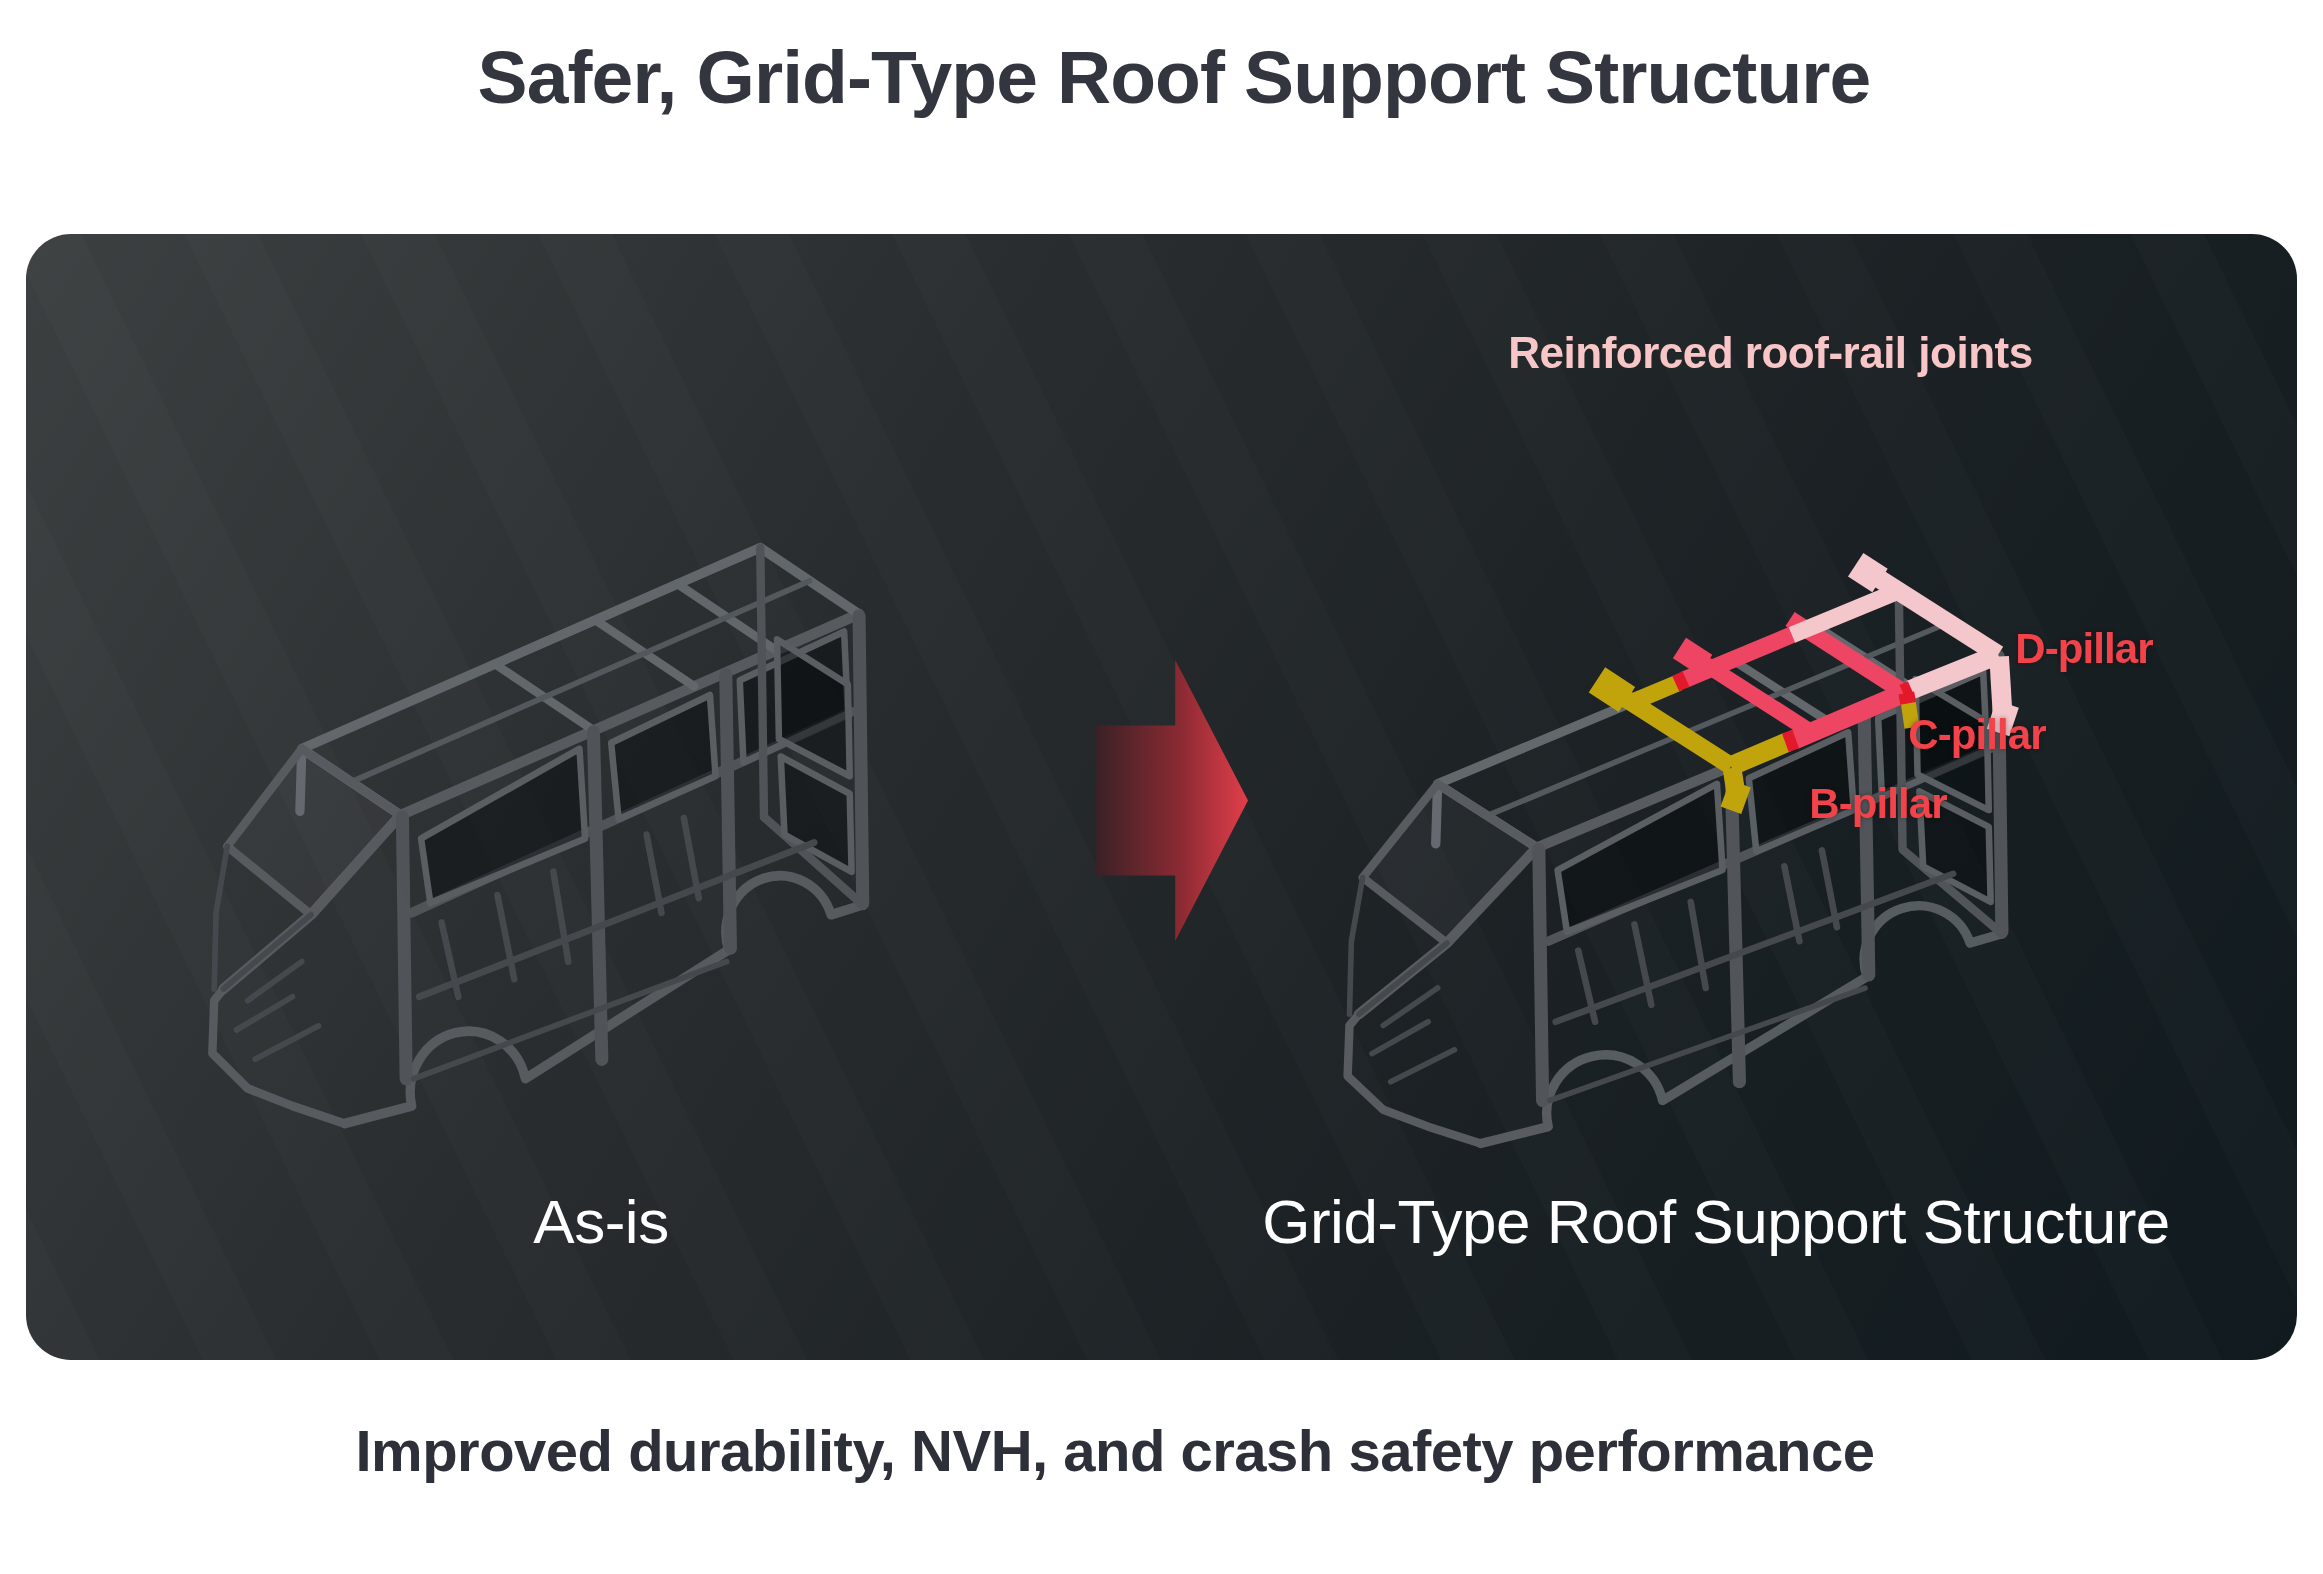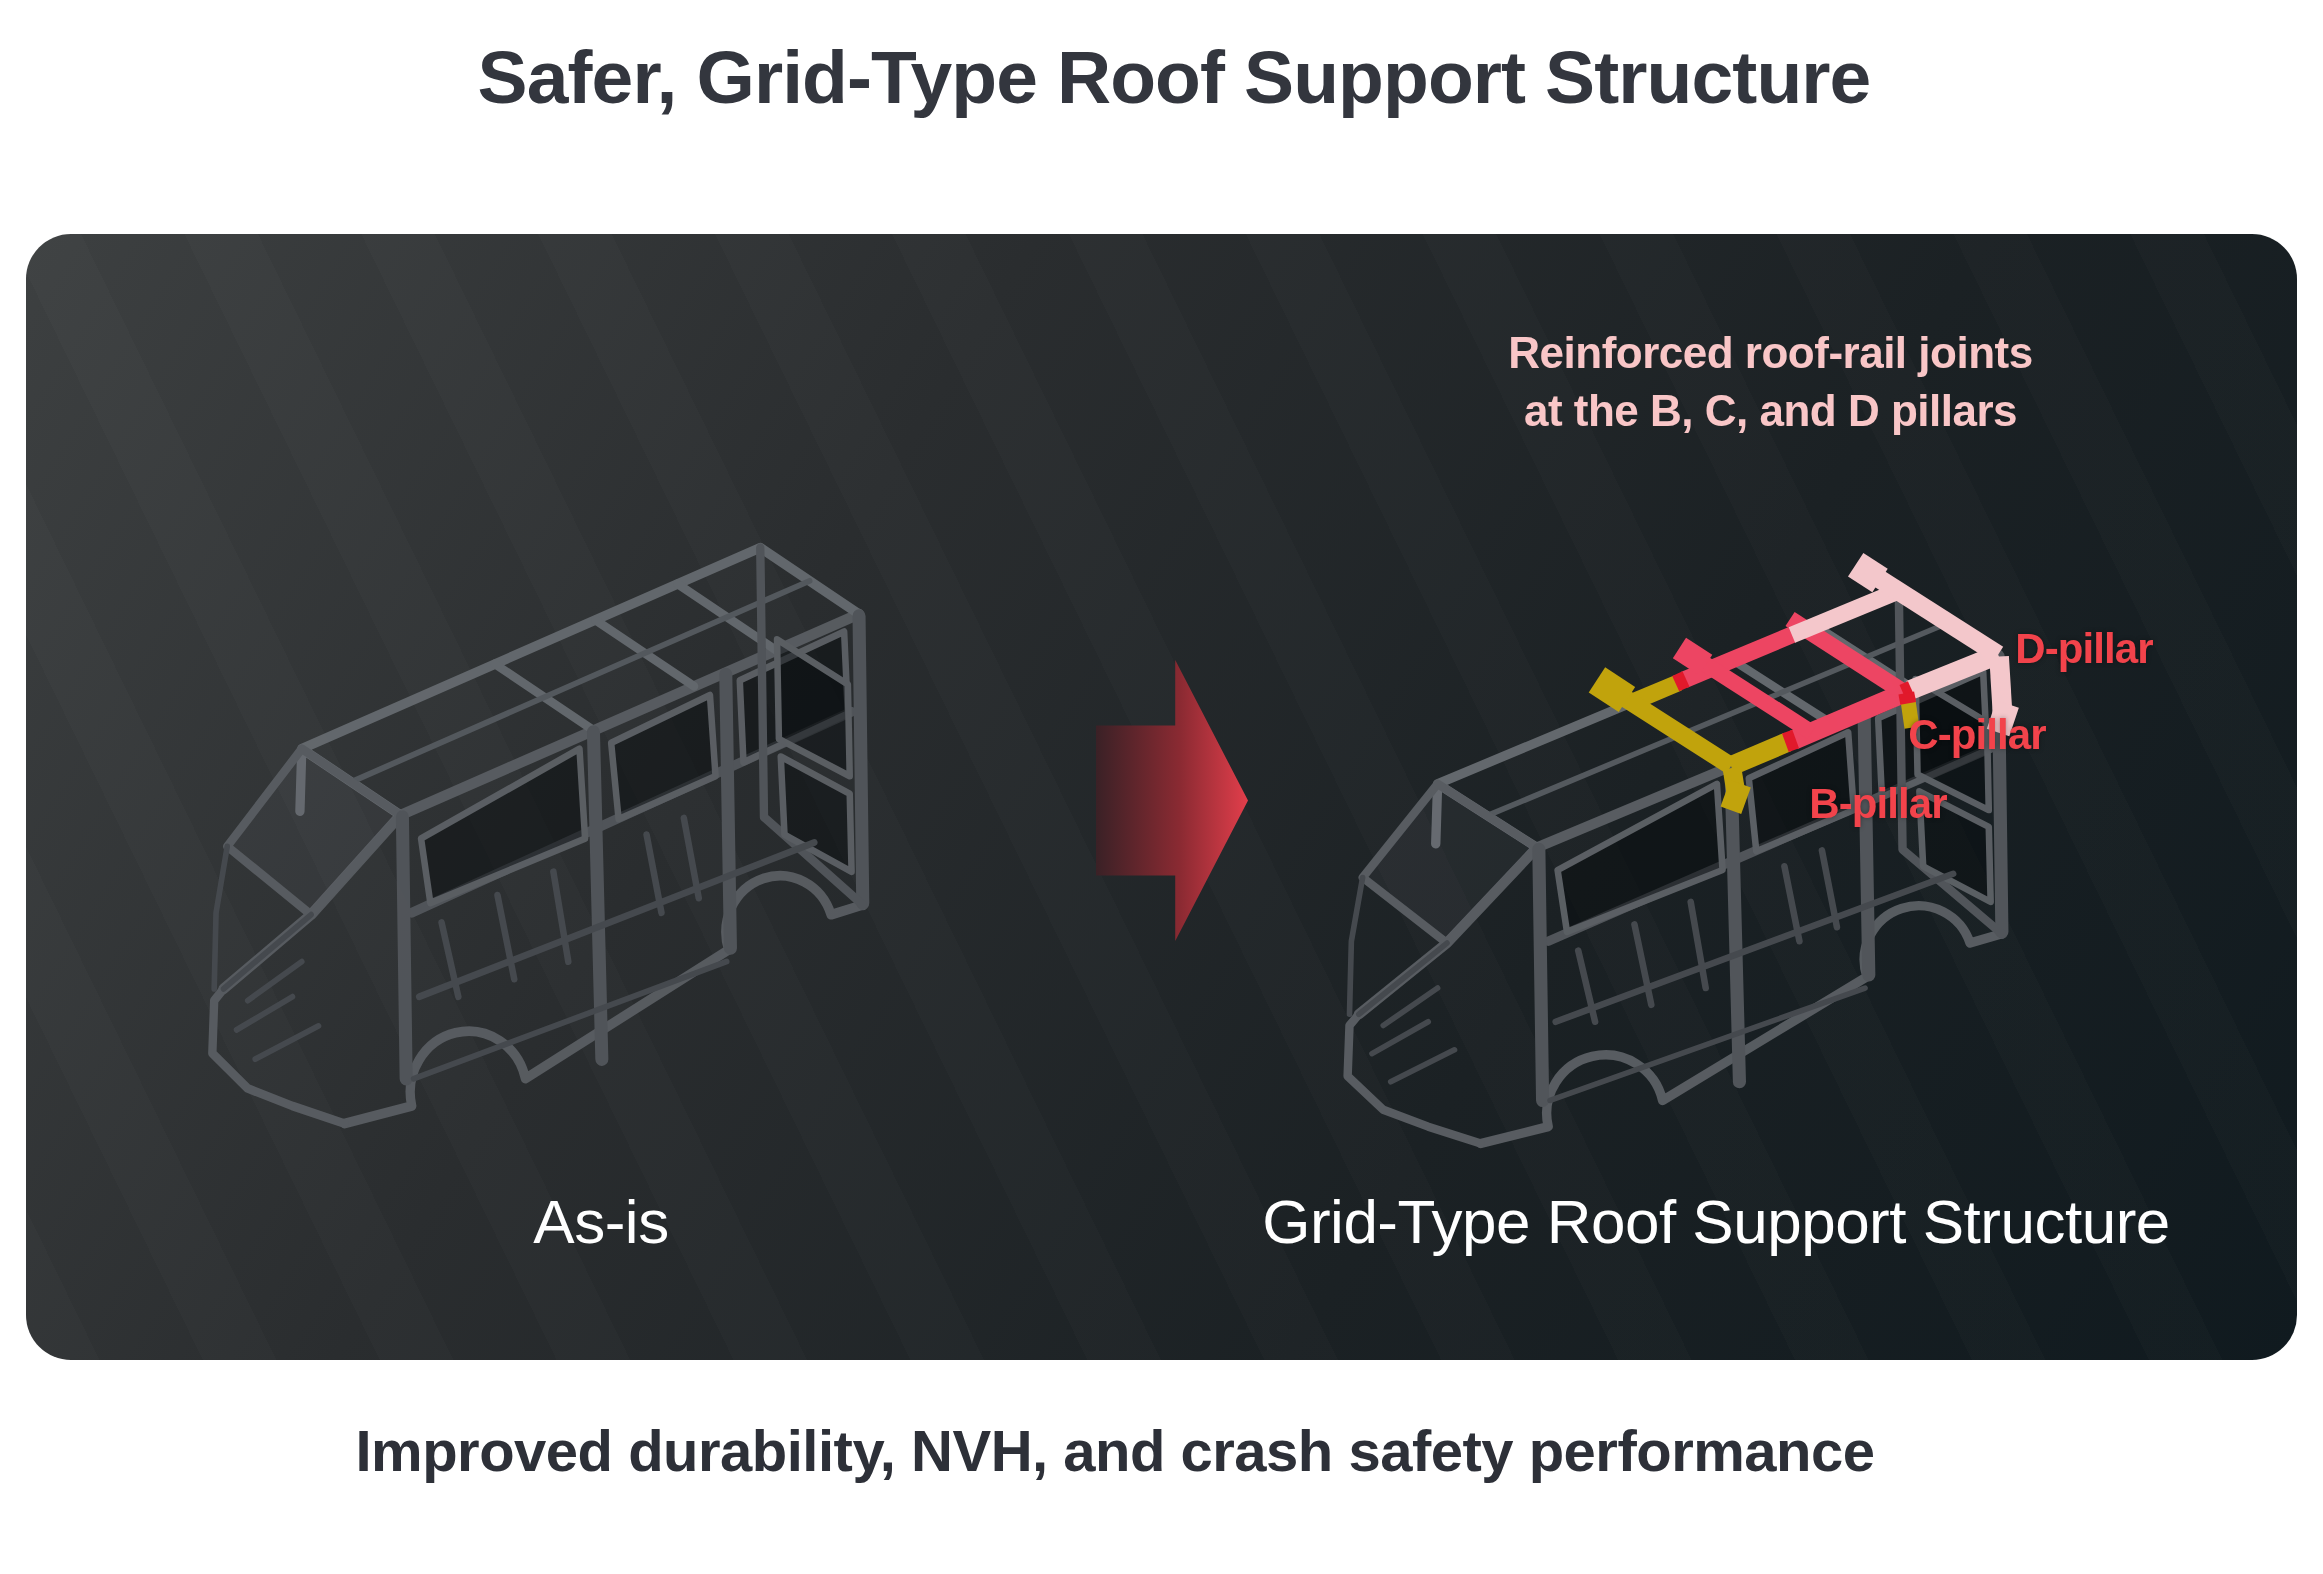--- a/index.html
+++ b/index.html
@@ -130,21 +130,20 @@
     </g>
   </defs>
 </svg>
 
 <div class="page-title">Safer, Grid-Type Roof Support Structure</div>
 
 <div class="dark-panel">
 
   <div class="annotation">
     <div>Reinforced roof-rail joints</div>
-    <div>at the B, C, and D pillars</div>
   </div>
 
   <svg class="figure-svg fig-left" viewBox="0 0 910 710" preserveAspectRatio="none" xmlns="http://www.w3.org/2000/svg">
     <use href="#van-skeleton" xlink:href="#van-skeleton"></use>
   </svg>
 
   <svg class="arrow-svg" viewBox="0 0 165 300" preserveAspectRatio="none" xmlns="http://www.w3.org/2000/svg">
     <defs>
       <linearGradient id="arrowGrad" x1="0%" y1="0%" x2="100%" y2="0%">
         <stop offset="0%" stop-color="#3a2126"></stop>

